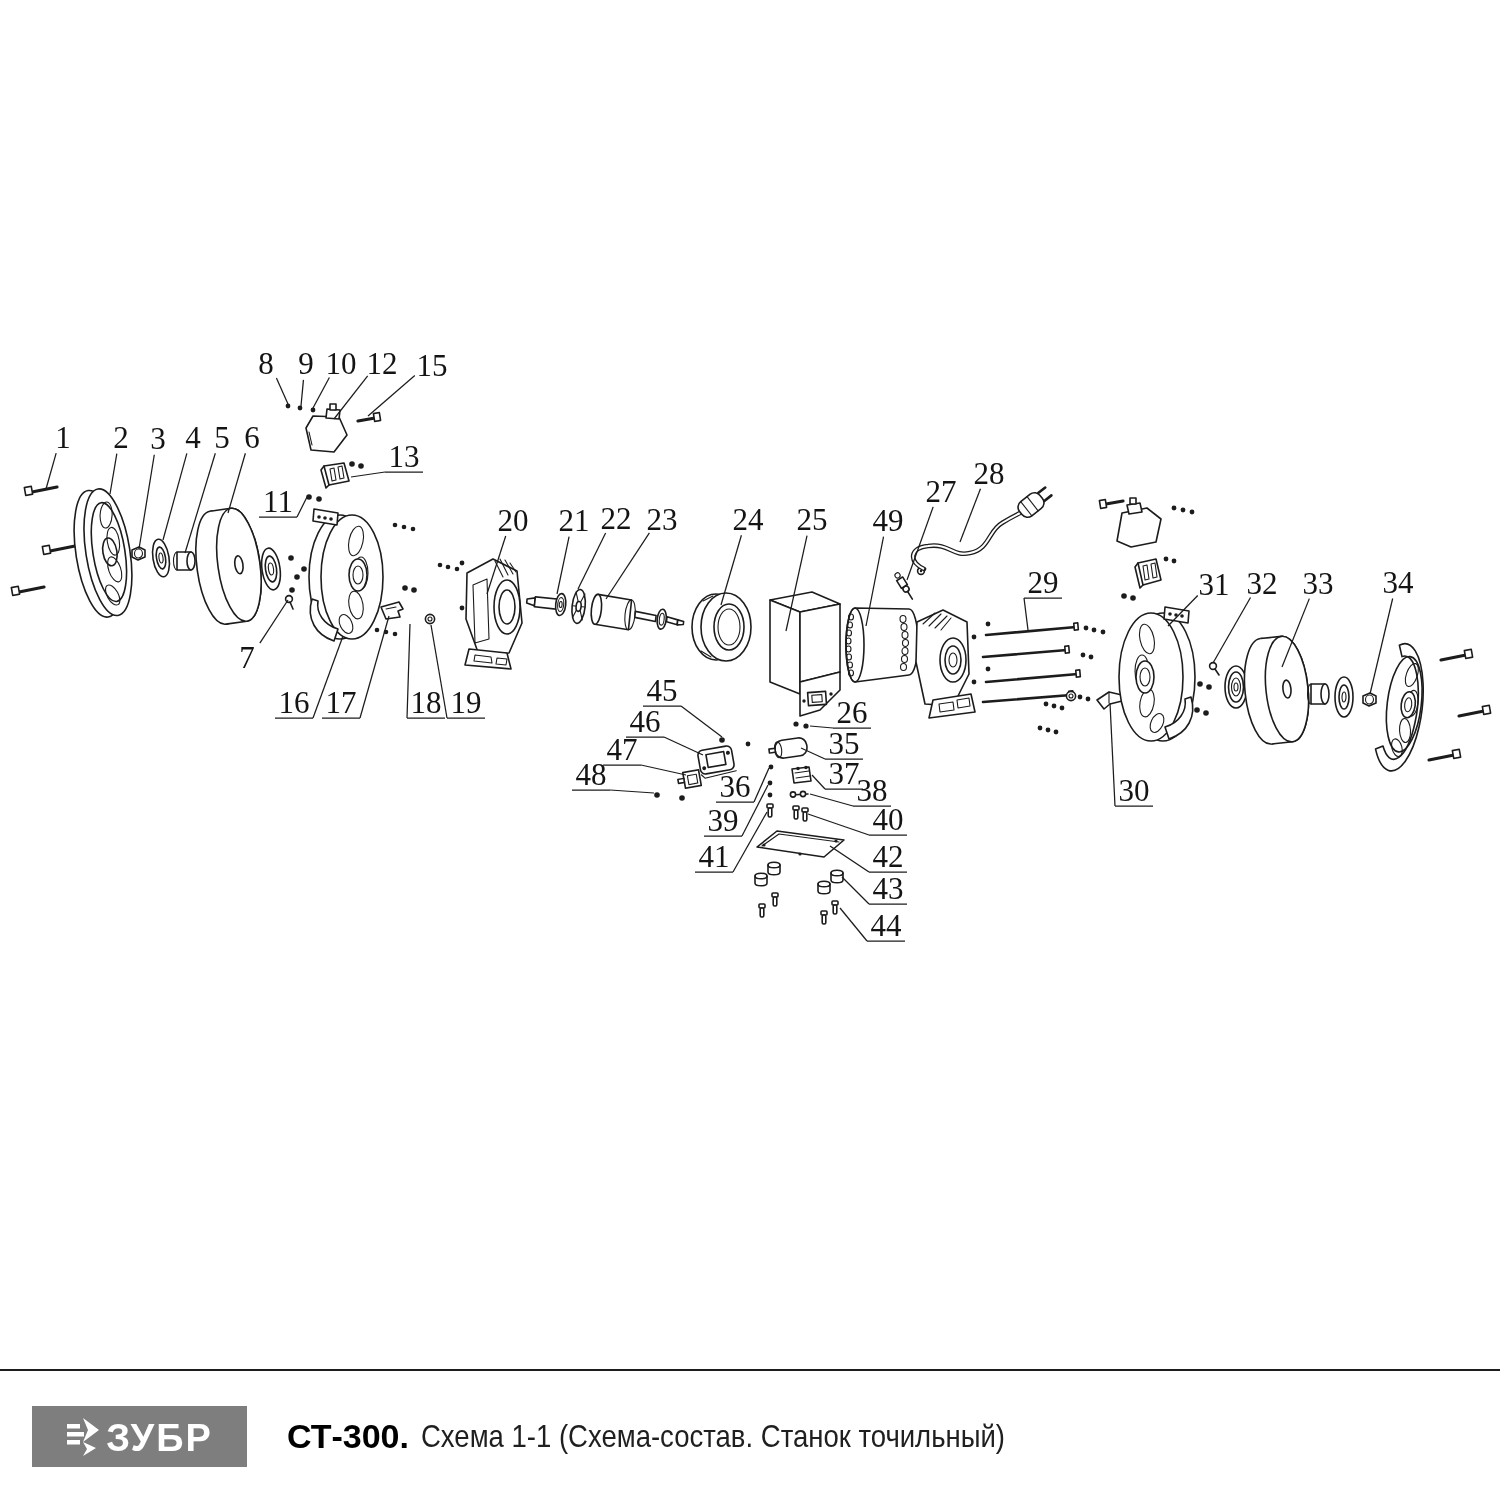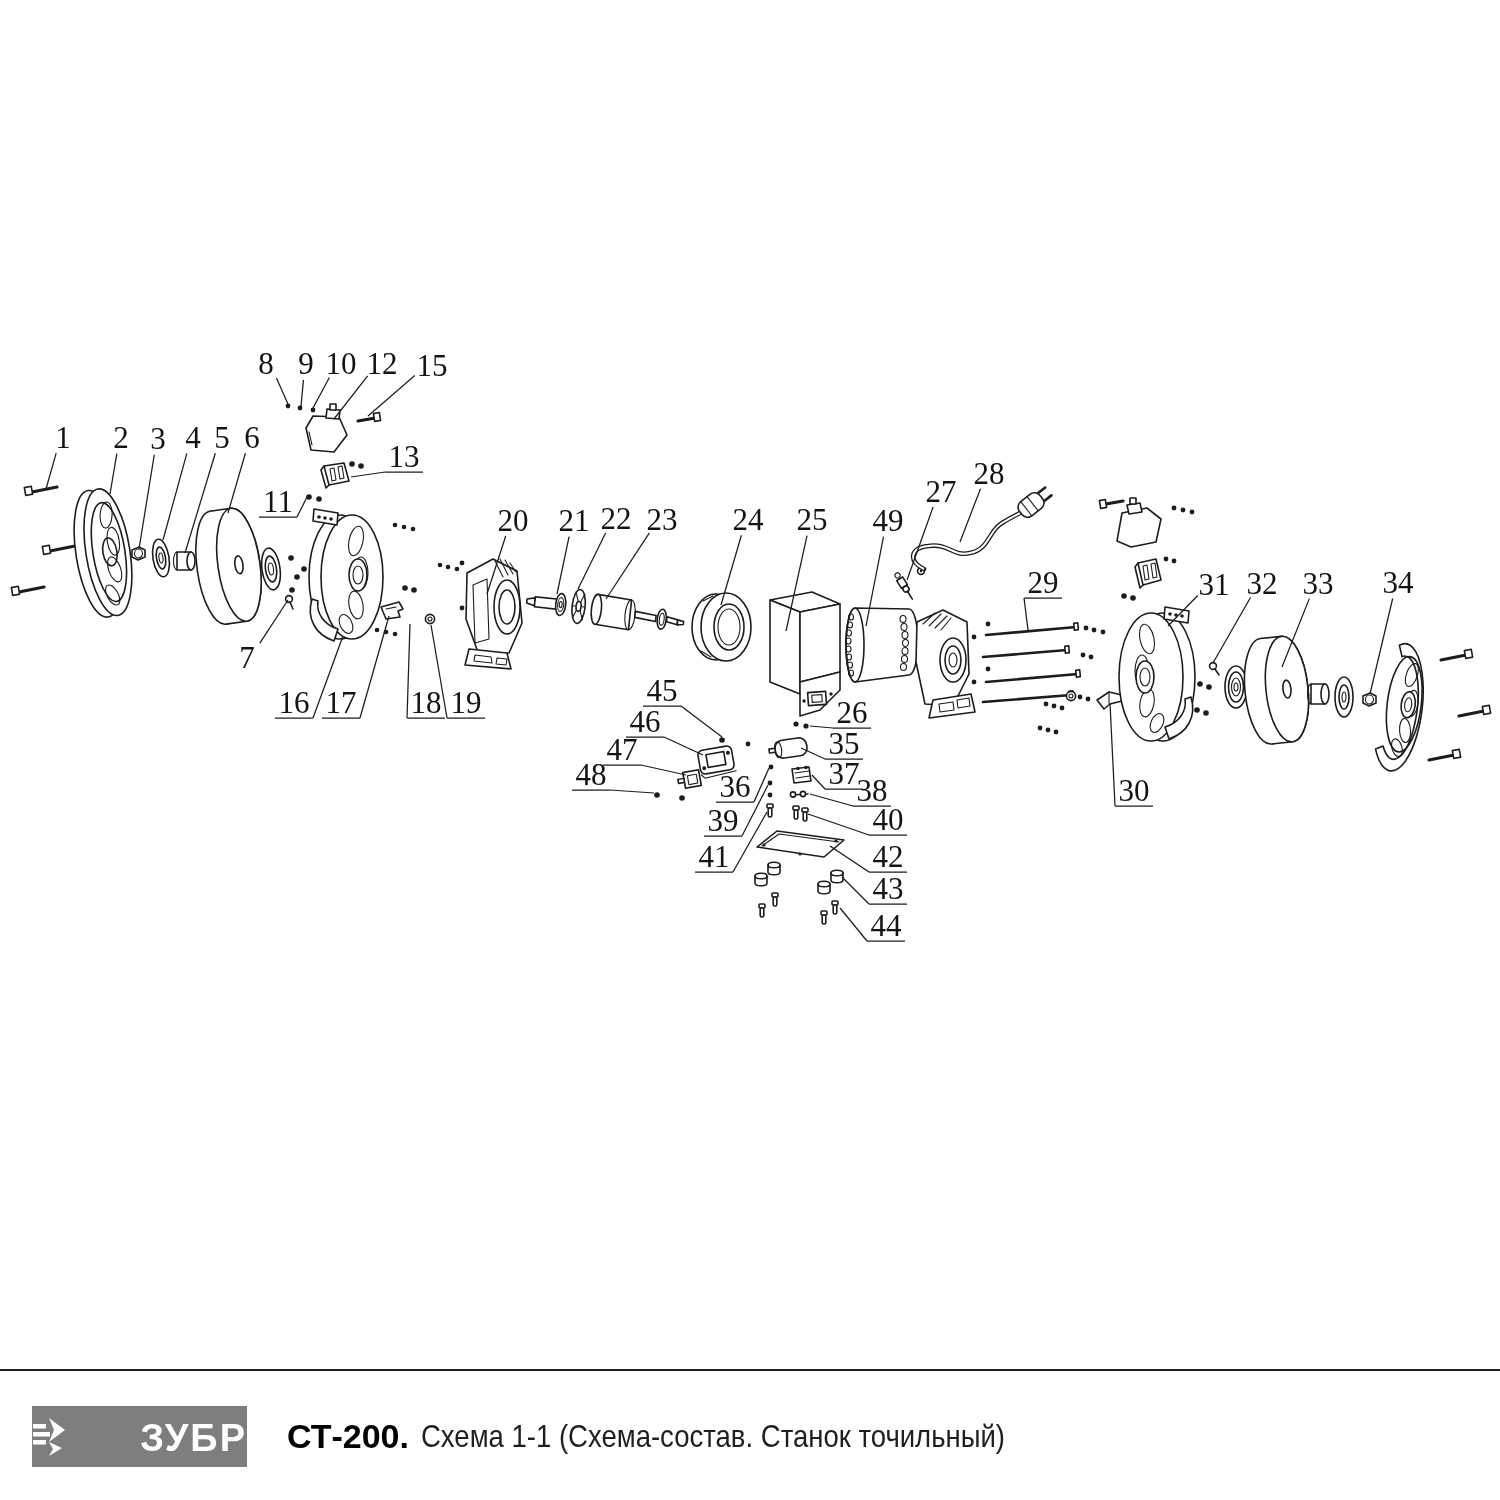--- a/index.html
+++ b/index.html
@@ -13,21 +13,21 @@
   .ln{fill:none;stroke:#1c1c1c;stroke-width:1.6;stroke-linejoin:round;stroke-linecap:round;}
   .thin{stroke-width:1.1;}
   .thick{stroke-width:3.2;}
   .dot{fill:#1c1c1c;stroke:none;}
   .leader{stroke:#1c1c1c;stroke-width:1.25;fill:none;}
   .lbl{font-family:"Liberation Serif","DejaVu Serif",serif;font-size:31px;fill:#141414;}
   
   .rule{position:absolute;left:0;top:1369px;width:1500px;height:0;border-top:2px solid #1d1d1d;}
   .logo{
     position:absolute;left:32px;top:1406px;width:215px;height:61px;background:#7e7e7e;
-    display:flex;align-items:center;justify-content:space-between;
+    display:flex;align-items:center;justify-content:center;
   }
   .logo-word{
     color:#ffffff;font-weight:bold;font-size:38px;letter-spacing:2px;
     font-family:"Liberation Sans",sans-serif;line-height:1;transform:scaleY(1.04);
   }
   .titlebar{
     position:absolute;left:287px;top:1406px;height:61px;
     display:flex;align-items:center;white-space:nowrap;
   }
   .model{font-size:34px;font-weight:bold;color:#000000;}
@@ -726,15 +726,15 @@
     <rect x="1" y="8" width="13" height="4.5" fill="#fff"></rect>
     <rect x="1" y="16" width="17" height="4.5" fill="#fff"></rect>
     <rect x="1" y="24" width="13" height="4.5" fill="#fff"></rect>
     <path d="M17 2 L33 14 L17 26 L22 14 Z" fill="#fff"></path>
     <path d="M17 26 L30 32 L17 40 L21 33 Z" fill="#fff"></path>
   </svg>
   <span class="logo-word">ЗУБР</span>
 </div>
 
 <div class="titlebar">
-  <span class="model">СТ-200.</span>
+  <span class="model">СТ-300.</span>
   <span class="scheme">Схема 1-1 (Схема-состав. Станок точильный)</span>
 </div>
 
 </body></html>

